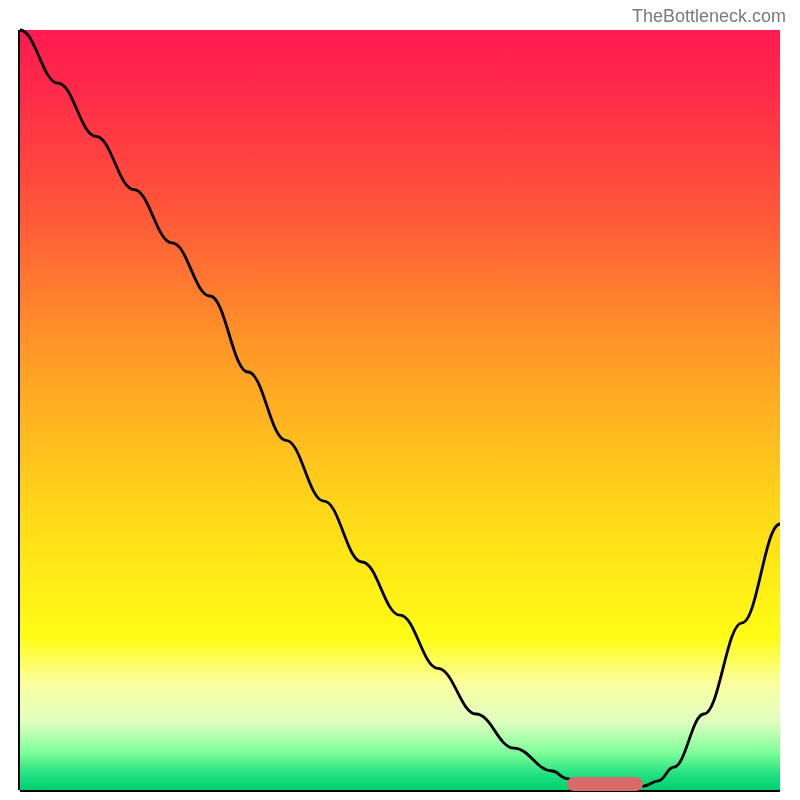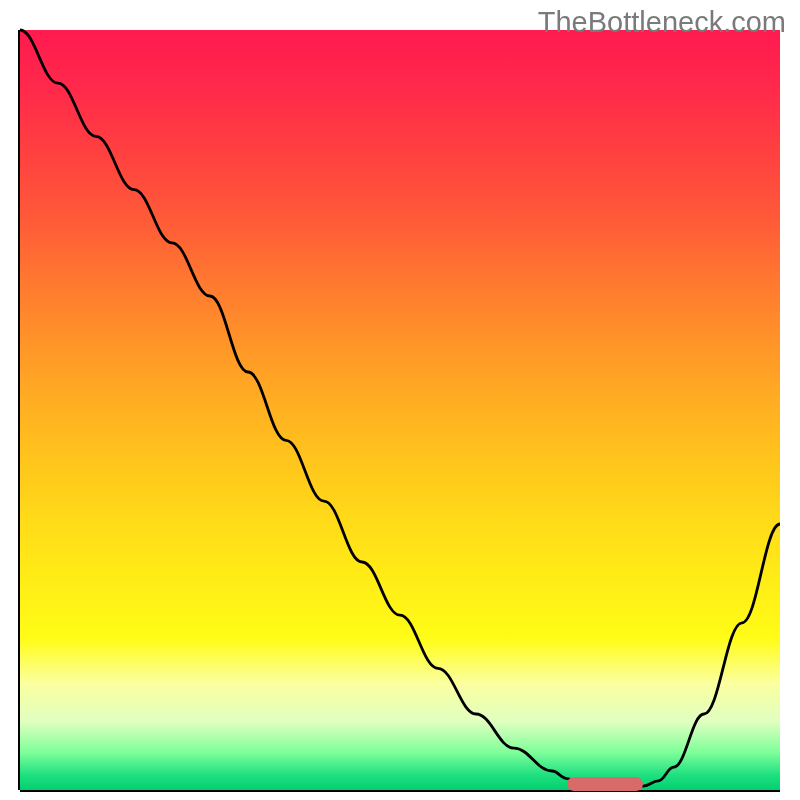--- a/index.html
+++ b/index.html
@@ -1,17 +1,17 @@
 <!DOCTYPE html>
 <html><head>
   <meta charset="utf-8">
   <style>
     * { margin: 0; padding: 0; box-sizing: border-box; }
     body { width: 800px; height: 800px; background: #fff; position: relative; font-family: Arial, sans-serif; }
-    .watermark { position: absolute; top: 6px; right: 14px; color: #7a7a7a; font-size: 29px; font-weight: 500; z-index: 10; }
+    .watermark { position: absolute; top: 6px; right: 14px; color: #7a7a7a; font-size: 18px; font-weight: 500; z-index: 10; }
     .chart-container { position: absolute; left: 20px; top: 30px; width: 760px; height: 760px; }
     .chart-area { position: absolute; left: 0; top: 0; width: 760px; height: 760px; background: linear-gradient(to bottom,
         #ff1a4f 0%,
         #ff2a4a 8%,
         #ff4040 16%,
         #ff5a38 25%,
         #ff7830 33%,
         #ff9428 41%,
         #ffae22 49%,
         #ffc61c 57%,

